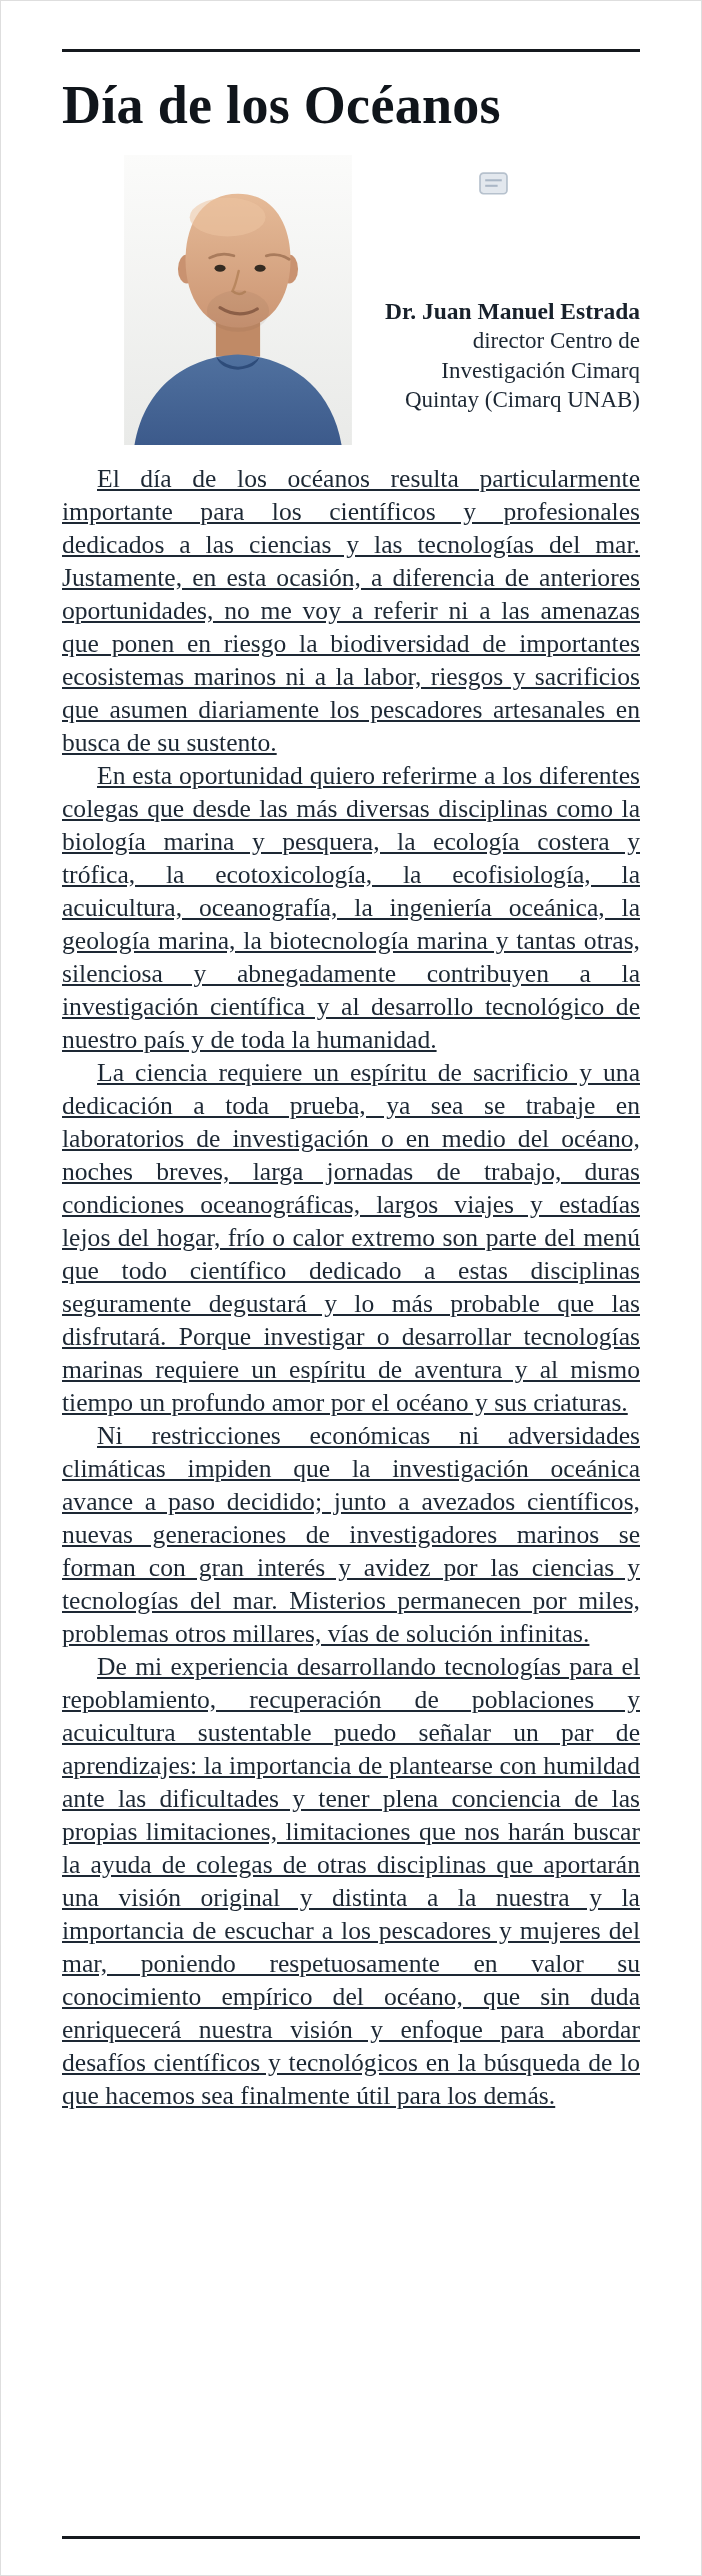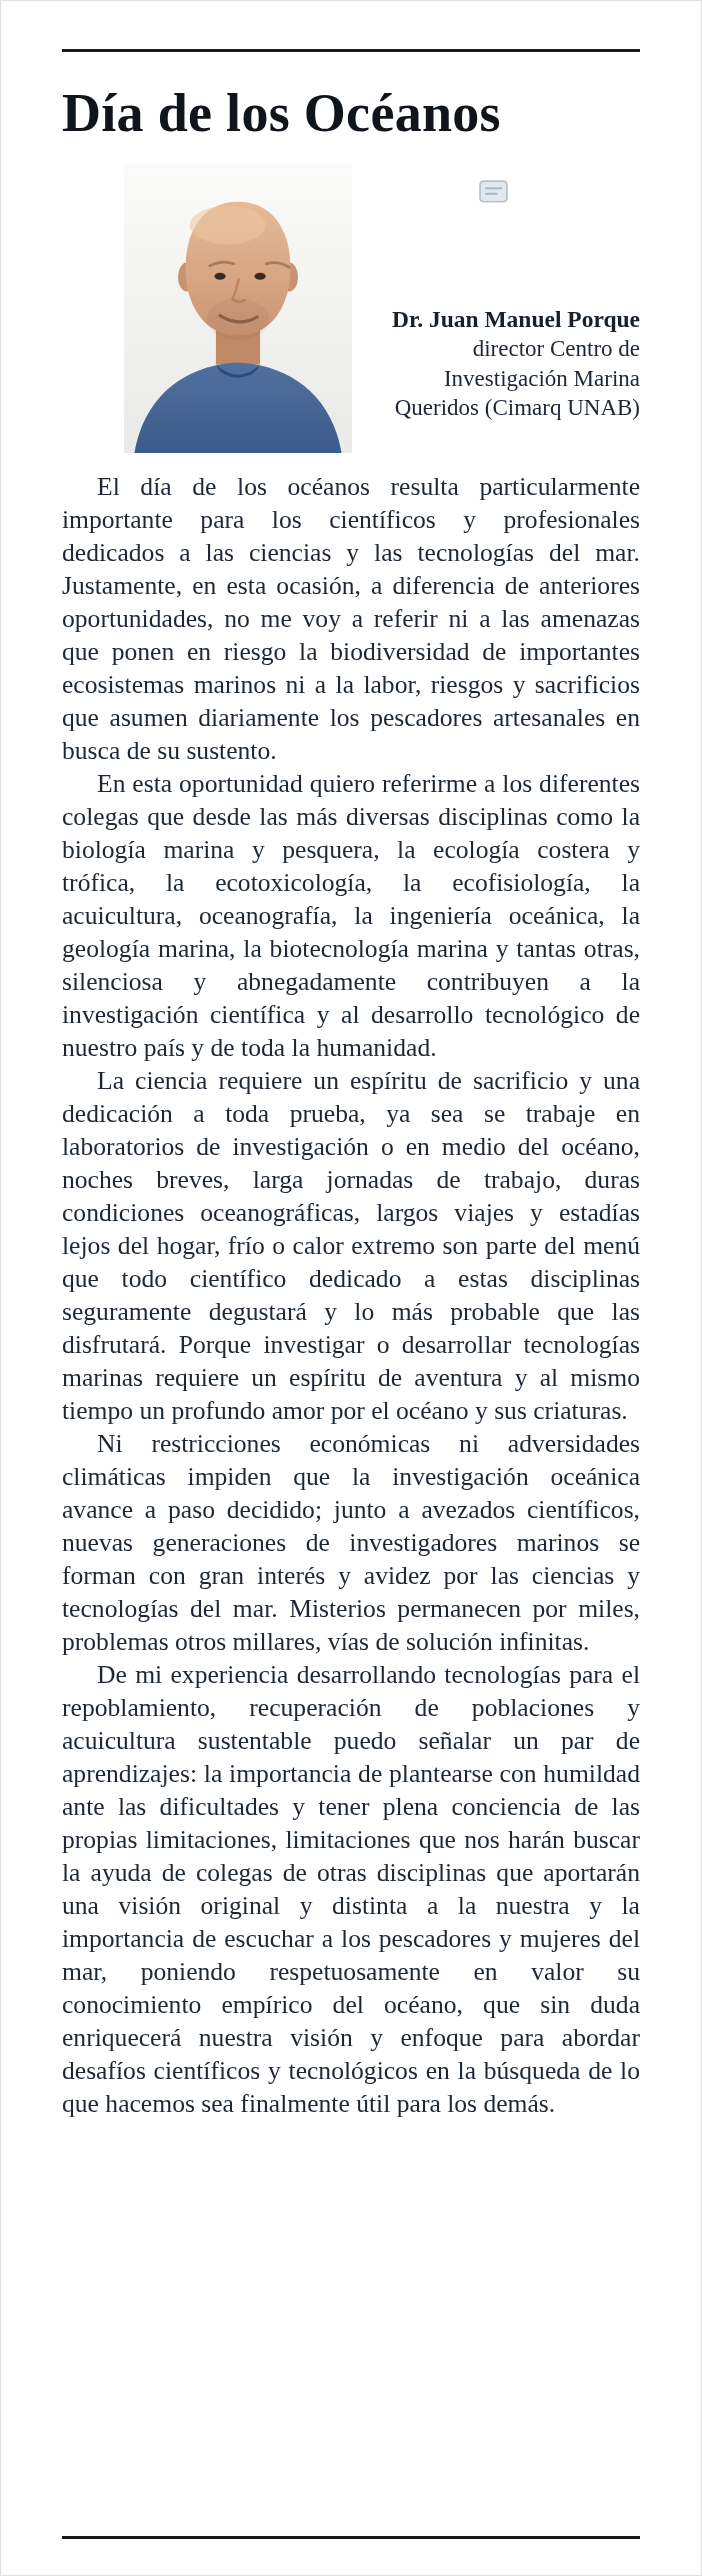--- a/index.html
+++ b/index.html
@@ -23,21 +23,21 @@
   }
   .rule-bottom {
     position: absolute;
     left: 61px;
     right: 61px;
     bottom: 36px;
     height: 2.8px;
     background: #15191e;
   }
   h1.title {
-    margin: 32px 0 0 0;
+    margin: 24px 0 0 0;
     font-size: 54px;
     line-height: 1.08;
     font-weight: bold;
     color: #10151b;
     letter-spacing: 0.3px;
   }
   .header-row {
     position: relative;
     margin-top: 21px;
     height: 290px;
@@ -81,20 +81,21 @@
     color: #1c2733;
   }
   .article-body {
     margin-top: 16.6px;
     font-size: 25.6px;
     line-height: 33px;
     font-weight: 500;
     text-align: justify;
     color: #1d2834;
     hyphens: auto;
+    text-decoration: underline;
     -webkit-hyphens: auto;
   }
   .article-body p {
     margin: 0;
     text-indent: 35px;
   }
 </style>
 </head>
 <body>
 
@@ -144,22 +145,22 @@
       <div class="corner-badge">
         <svg viewBox="0 0 42 36" xmlns="http://www.w3.org/2000/svg">
           <rect x="1.5" y="1.5" width="39" height="30" rx="5" fill="#e3e8ee" stroke="#b6c1cd" stroke-width="2.5"></rect>
           <line x1="9" y1="12" x2="33" y2="12" stroke="#aab7c6" stroke-width="3"></line>
           <line x1="9" y1="20" x2="27" y2="20" stroke="#aab7c6" stroke-width="3"></line>
         </svg>
       </div>
 
       <div class="attribution">
         <div class="attribution-inner">
-          <div class="author-name">Dr. Juan Manuel Porque</div>
-          <div class="author-role">director Centro de Investigación Marina Queridos (Cimarq UNAB)</div>
+          <div class="author-name">Dr. Juan Manuel Estrada</div>
+          <div class="author-role">director Centro de Investigación Cimarq Quintay (Cimarq UNAB)</div>
         </div>
       </div>
 
     </div>
 
     <div class="article-body">
         <p>El día de los océanos resulta particularmente importante para los científicos y profesionales dedicados a las ciencias y las tecnologías del mar. Justamente, en esta ocasión, a diferencia de anteriores oportunidades, no me voy a referir ni a las amenazas que ponen en riesgo la biodiversidad de importantes ecosistemas marinos ni a la labor, riesgos y sacrificios que asumen diariamente los pescadores artesanales en busca de su sustento.</p>
         <p>En esta oportunidad quiero referirme a los diferentes colegas que desde las más diversas disciplinas como la biología marina y pesquera, la ecología costera y trófica, la ecotoxicología, la ecofisiología, la acuicultura, oceanografía, la ingeniería oceánica, la geología marina, la biotecnología marina y tantas otras, silenciosa y abnegadamente contribuyen a la investigación científica y al desarrollo tecnológico de nuestro país y de toda la humanidad.</p>
         <p>La ciencia requiere un espíritu de sacrificio y una dedicación a toda prueba, ya sea se trabaje en laboratorios de investigación o en medio del océano, noches breves, larga jornadas de trabajo, duras condiciones oceanográficas, largos viajes y estadías lejos del hogar, frío o calor extremo son parte del menú que todo científico dedicado a estas disciplinas seguramente degustará y lo más probable que las disfrutará. Porque investigar o desarrollar tecnologías marinas requiere un espíritu de aventura y al mismo tiempo un profundo amor por el océano y sus criaturas.</p>
         <p>Ni restricciones económicas ni adversidades climáticas impiden que la investigación oceánica avance a paso decidido; junto a avezados científicos, nuevas generaciones de investigadores marinos se forman con gran interés y avidez por las ciencias y tecnologías del mar. Misterios permanecen por miles, problemas otros millares, vías de solución infinitas.</p>

